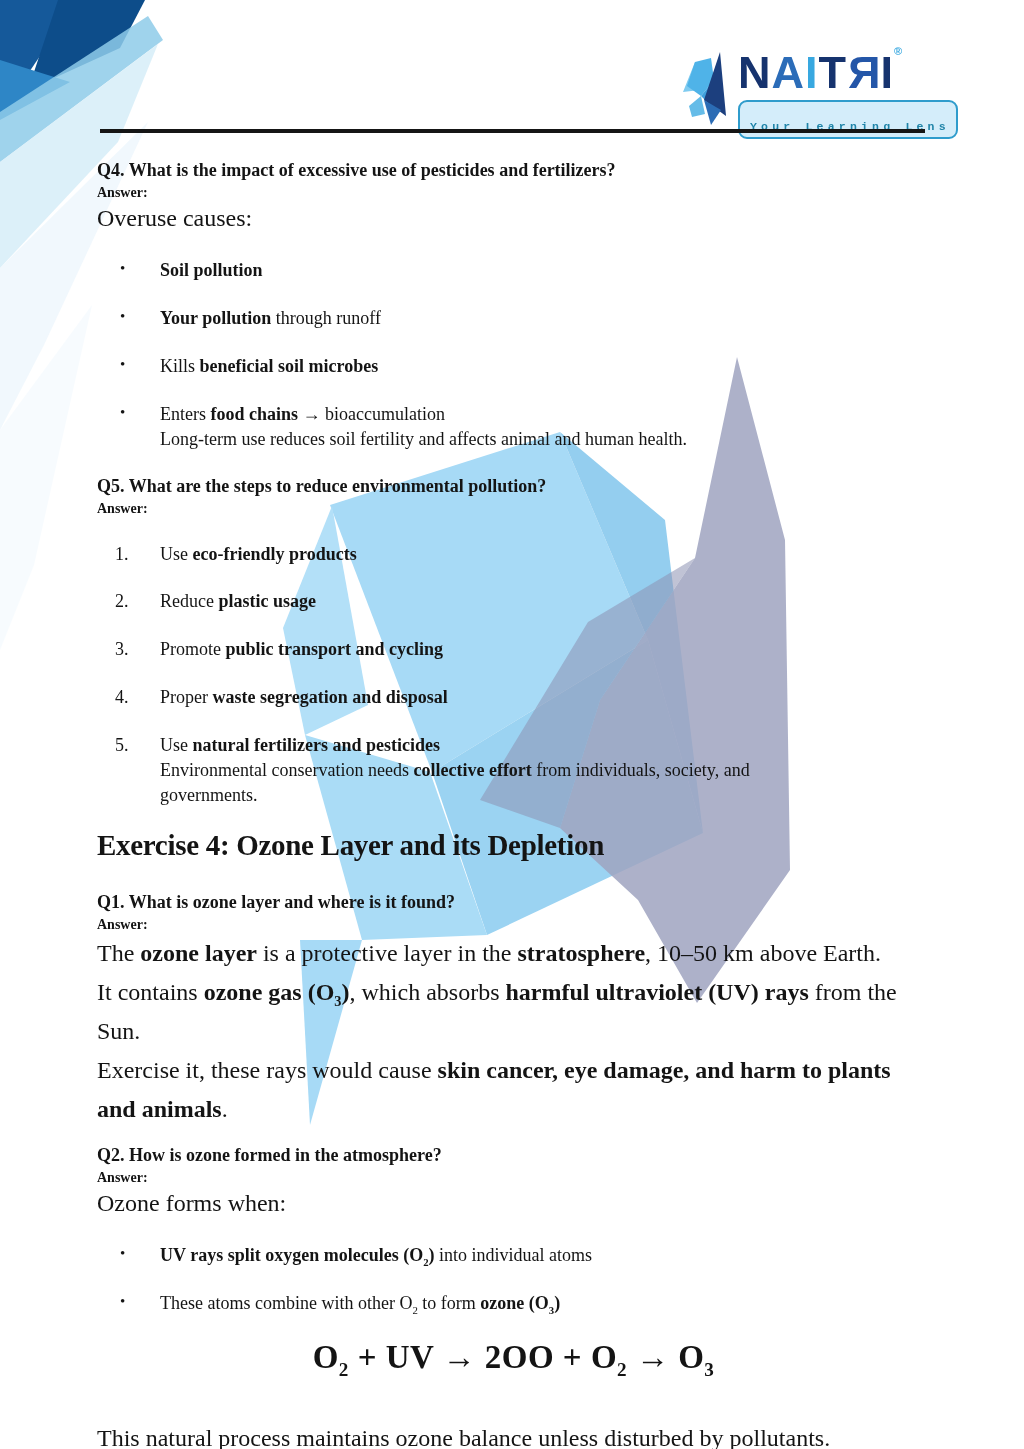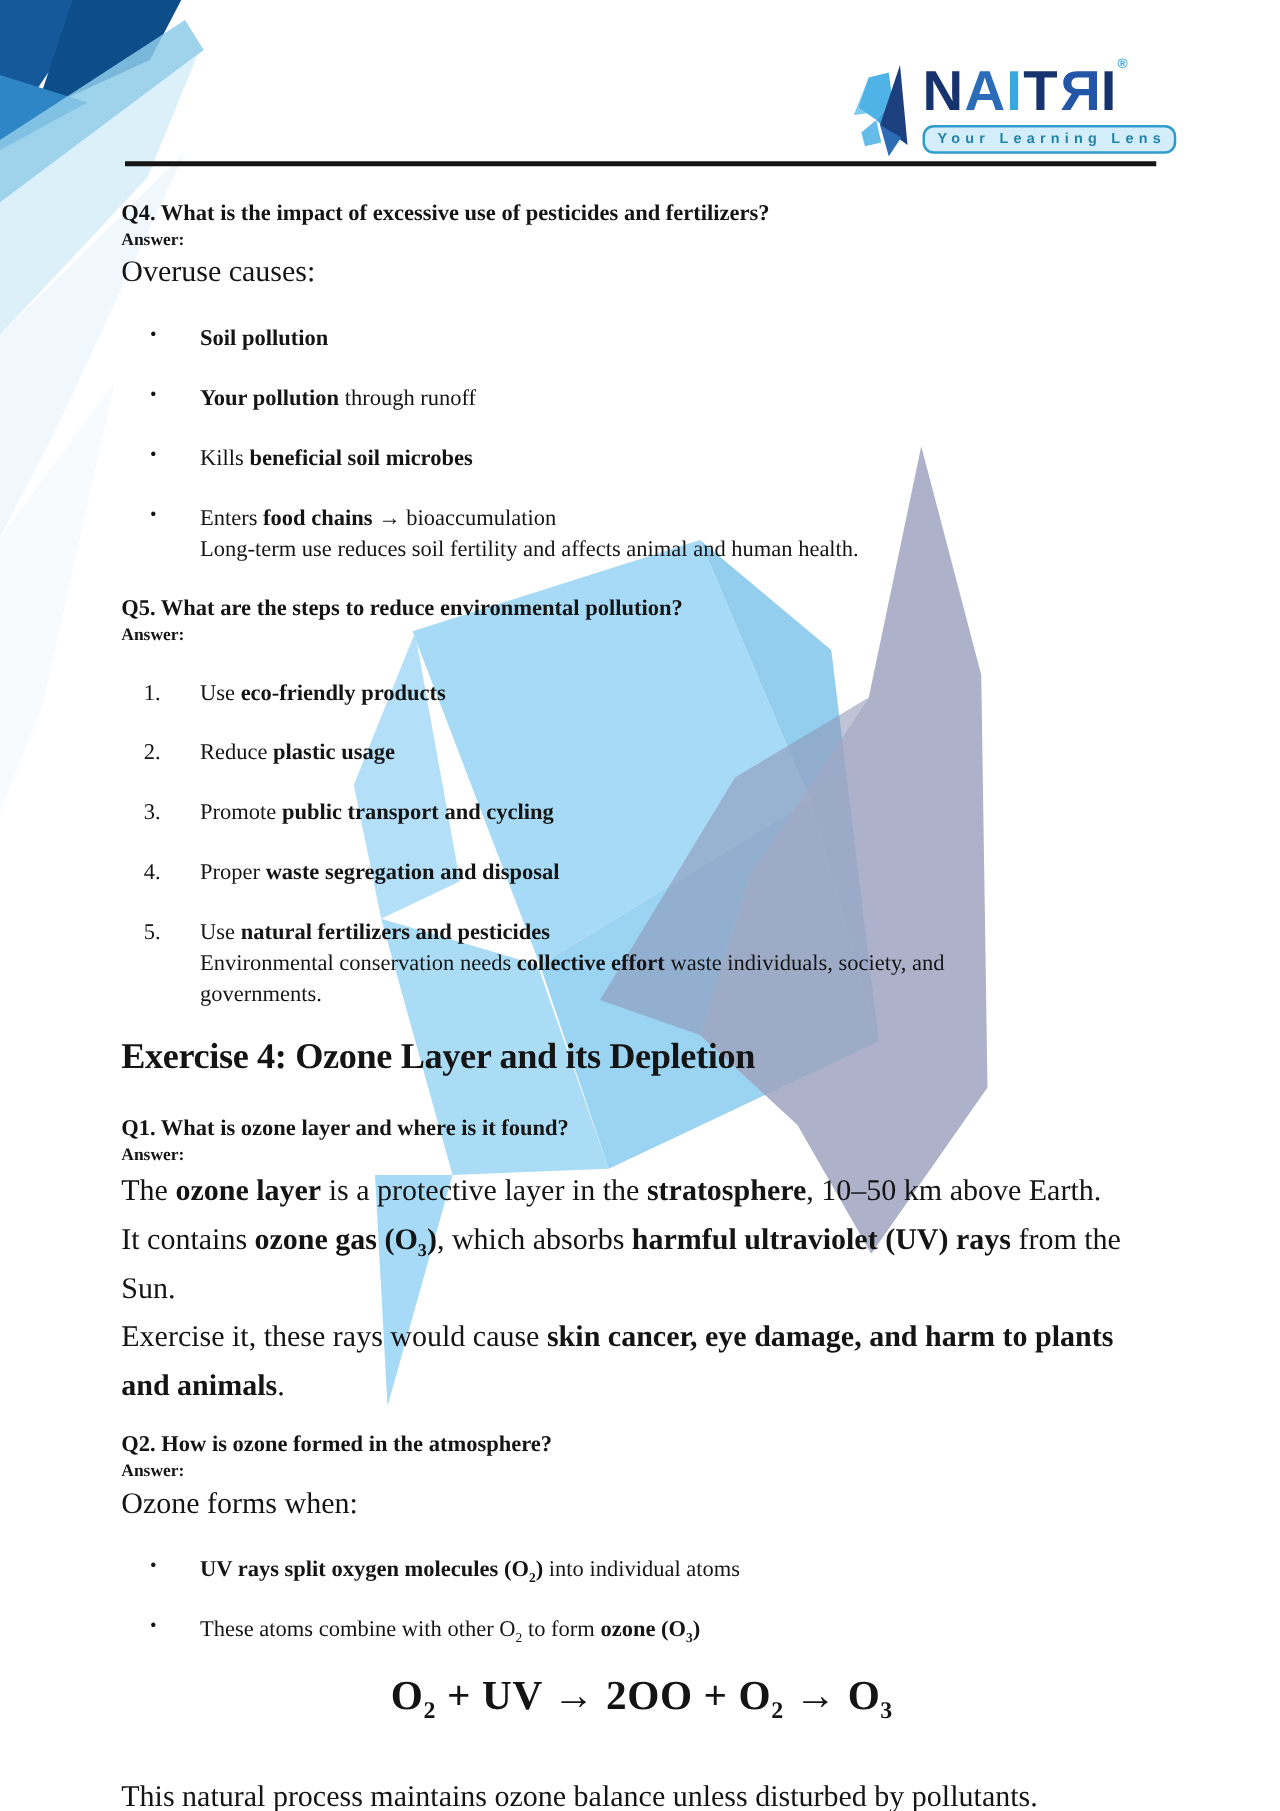--- a/index.html
+++ b/index.html
@@ -10,22 +10,22 @@
   .z-content{position:relative;z-index:2;}
 
   
   .logo{position:absolute;left:681px;top:50px;display:flex;gap:7px;align-items:flex-start;z-index:3;}
   .logo-right{display:flex;flex-direction:column;}
   .brand-word{font-family:"Liberation Sans",sans-serif;font-weight:bold;font-size:45px;
               line-height:1;letter-spacing:1px;white-space:nowrap;}
   .brand-word .mirror{display:inline-block;transform:scaleX(-1);}
   .reg{font-size:11px;vertical-align:top;position:relative;top:-4px;color:#38a8e0;font-weight:bold;}
   .tagline-pill{margin-top:5px;border:2px solid #2f9ccc;background:#d4edfa;color:#1f84a8;
-                border-radius:9px;font-family:Liberation Sans, sans-serif;font-size:11.5px;
-                letter-spacing:4.2px;padding:3px 6px 4px 10px;text-align:center;white-space:nowrap;font-weight:bold;}
+                border-radius:9px;font-family:Liberation Mono, monospace;font-size:11.5px;
+                letter-spacing:4.2px;padding:18px 6px 4px 10px;text-align:center;white-space:nowrap;font-weight:bold;}
   .header-rule{position:absolute;left:100px;top:129px;width:825px;height:4px;background:#151515;z-index:3;}
 
   
   .content{position:absolute;left:97px;top:150px;width:833px;padding-top:7px;z-index:2;}
   .question{font-weight:bold;font-size:18px;line-height:1.38;margin:14px 0 0 0;}
   .content > .question:first-child{margin-top:1px;}
   .answer-label{font-weight:bold;font-size:14px;line-height:1.38;margin:0;}
   .paragraph{font-size:24px;line-height:1.38;margin:0;}
   .paragraph.loose{line-height:1.62;}
   .b{font-weight:bold;}
@@ -142,21 +142,21 @@
         <div class="list-item">
           <span class="marker">4.</span>
           <div class="li-text">
             <div><span>Proper </span><span class="b">waste segregation and disposal</span></div>
           </div>
         </div>
         <div class="list-item">
           <span class="marker">5.</span>
           <div class="li-text">
             <div><span>Use </span><span class="b">natural fertilizers and pesticides</span></div>
-            <div><span>Environmental conservation needs </span><span class="b">collective effort</span><span> waste individuals, society, and</span></div>
+            <div><span>Environmental conservation needs </span><span class="b">collective effort</span><span> from individuals, society, and</span></div>
             <div><span>governments.</span></div>
           </div>
         </div>
       </div>
       <div class="exercise-heading">Exercise 4: Ozone Layer and its Depletion</div>
       <div class="question">Q1. What is ozone layer and where is it found?</div>
       <div class="answer-label">Answer:</div>
       <div class="paragraph loose">
         <div><span>The </span><span class="b">ozone layer</span><span> is a protective layer in the </span><span class="b">stratosphere</span><span>, 10–50 km above Earth.</span></div>
         <div><span>It contains </span><span class="b">ozone gas (O</span><sub class="b">3</sub><span class="b">)</span><span>, which absorbs </span><span class="b">harmful ultraviolet (UV) rays</span><span> from the Sun.</span></div>

